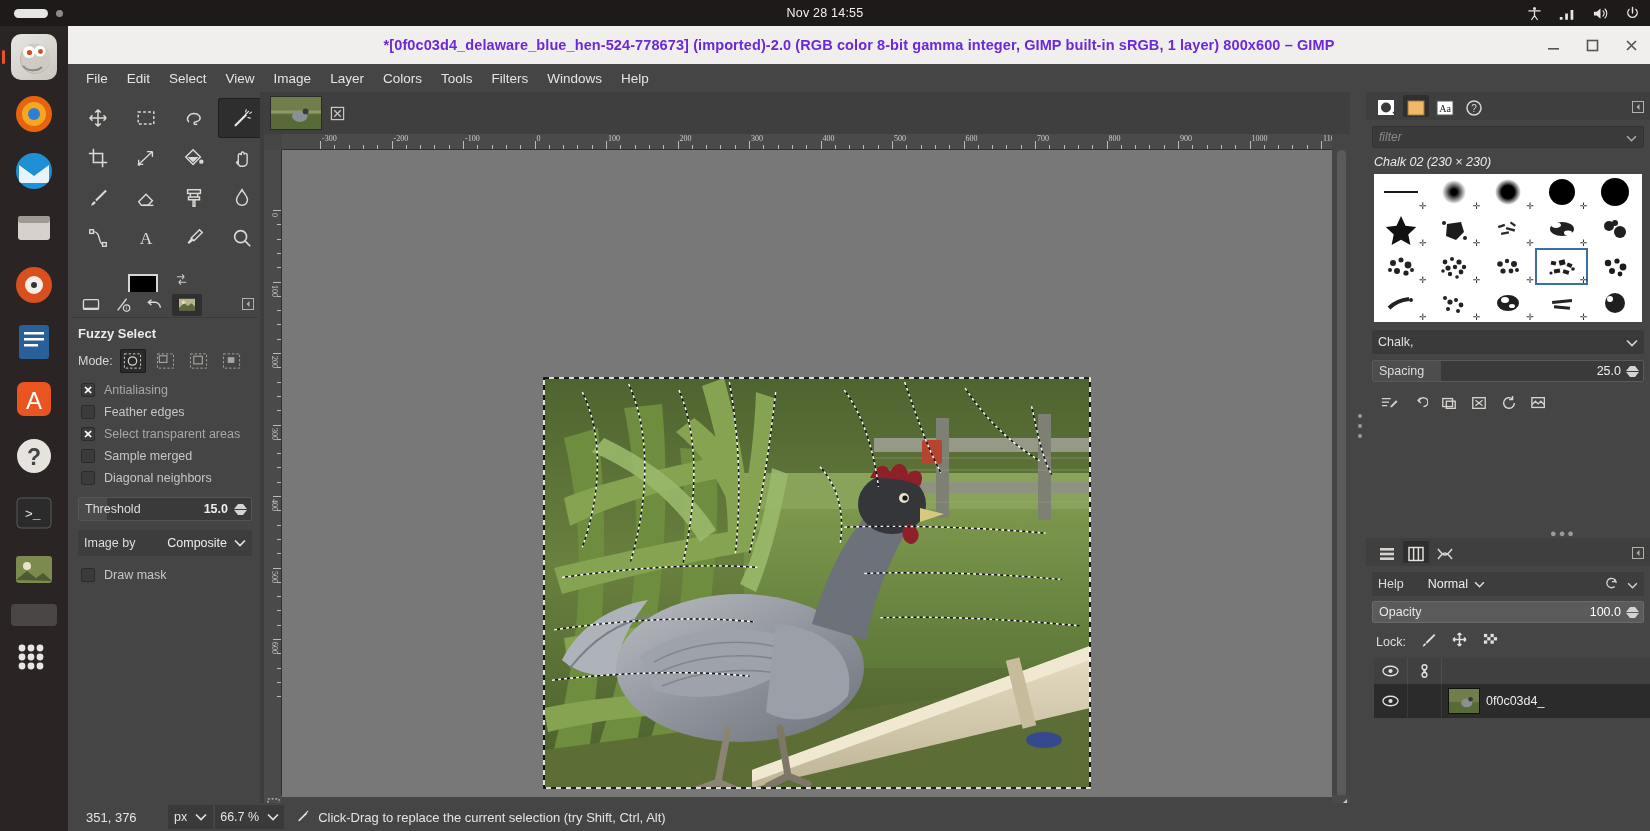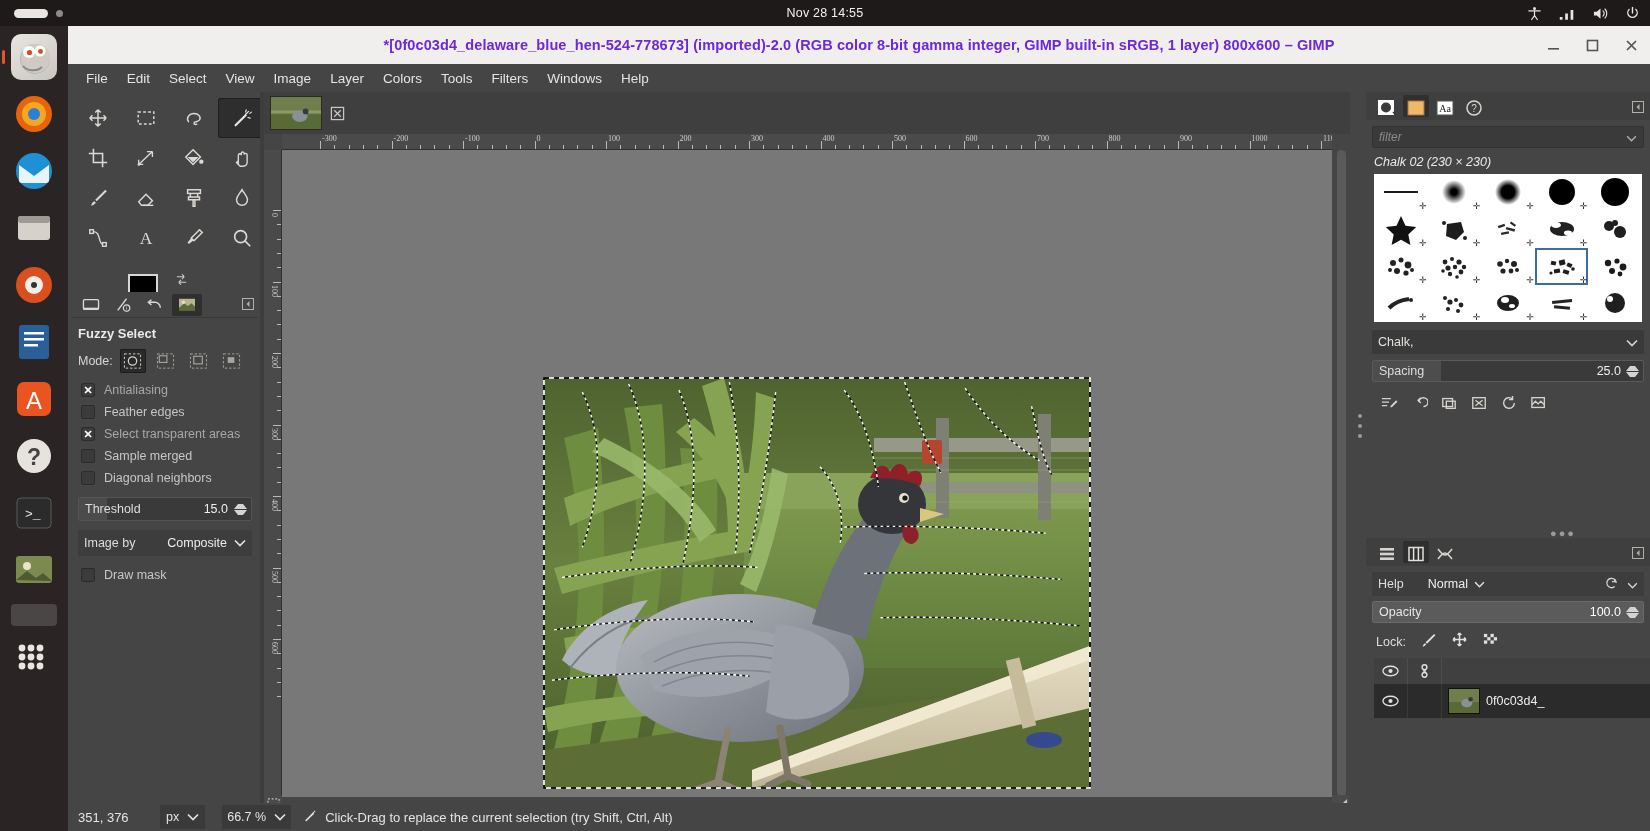--- a/index.html
+++ b/index.html
@@ -106,21 +106,21 @@
   .chk.on::after { content: "✕"; color: #fff; font-size: 11px; line-height: 1; font-weight: 700; }
   .chk-lbl { font-size: 12.5px; color: #c9c6c3; }
   .chk-lbl.dim { color: #aaa7a4; }
 
   .slider-row {
     margin: 8px 6px 0 6px; height: 24px; background: #3a3a3a; border: 1px solid #555;
     display: flex; align-items: center; position: relative; border-radius: 2px;
   }
   .slider-row .fill { position: absolute; left: 0; top: 0; bottom: 0; width: 16%; background: #4b4b4b; }
   .slider-row .name { position: relative; font-size: 12.5px; color: #ddd; padding-left: 6px; }
-  .slider-row .val { position: relative; margin-left: auto; font-size: 12.5px; color: #eee; padding-right: 6px; }
+  .slider-row .val { position: relative; margin-left: auto; font-size: 12.5px; color: #eee; padding-right: 6px; font-weight: bold; }
   .spin { position: relative; width: 13px; margin-right: 4px; display:flex; flex-direction:column; gap:1px;}
   .spin i { border-left: 4px solid transparent; border-right: 4px solid transparent; display: block; }
   .spin i.up { border-bottom: 5px solid #d5d2cf; }
   .spin i.dn { border-top: 5px solid #d5d2cf; }
 
   .combo-row {
     margin: 9px 6px 0 6px; height: 26px; background: #3d3d3d; border-radius: 2px;
     display: flex; align-items: center; padding: 0 6px;
   }
   .combo-row .name { font-size: 12.5px; color: #ddd; }
@@ -214,25 +214,25 @@
   .layerrow { height: 34px; display:flex; align-items:center; background:#2b2b2b; }
   .layerrow .c { width: 34px; display:flex; align-items:center; justify-content:center; border-right:1px solid #3a3a3a; height:100%;}
   .layerrow .th { width: 32px; height: 26px; margin: 0 6px; border:1px solid #111; overflow:hidden; position:relative; }
   .layerrow .nm { font-size: 12.5px; color: #efeceA; }
 
   .layerbtns { position: absolute; left: 12px; right: 0; bottom: 0; height: 34px; background:#454545; display:flex; align-items:center; gap:6px; padding-left: 8px;}
 
   
   .statusbar {
     position: absolute; left: 0; bottom: 0; width: 1582px; height: 28px; background: #454545;
-    display: flex; align-items: center; gap: 0px;
+    display: flex; align-items: center; padding-left: 8px; gap: 0px;
   }
   .sb-pos { width: 92px; font-size: 13px; color: #e6e4e1; padding-left: 10px; }
   .sb-unit { background:#3a3a3a; height: 24px; display:flex; align-items:center; padding: 0 6px; gap:8px; font-size:12.5px; color:#e6e4e1;}
-  .sb-zoom { background:#3a3a3a; height: 24px; display:flex; align-items:center; padding: 0 5px; gap:8px; font-size:12.5px; color:#e6e4e1; margin-left:17px;}
+  .sb-zoom { background:#3a3a3a; height: 24px; display:flex; align-items:center; padding: 0 5px; gap:8px; font-size:12.5px; color:#e6e4e1; margin-left:2px;}
   .sb-msg { font-size: 13px; color: #e6e4e1; margin-left: 12px; display:flex; align-items:center; gap:7px;}
 
   .tool-sep { position:absolute; left: 192px; top: 0; width: 4px; height: 739px; background:#3d3d3d;}
 </style>
 </head>
 <body>
 
 <div class="root">
 
   <div class="sysbar">

